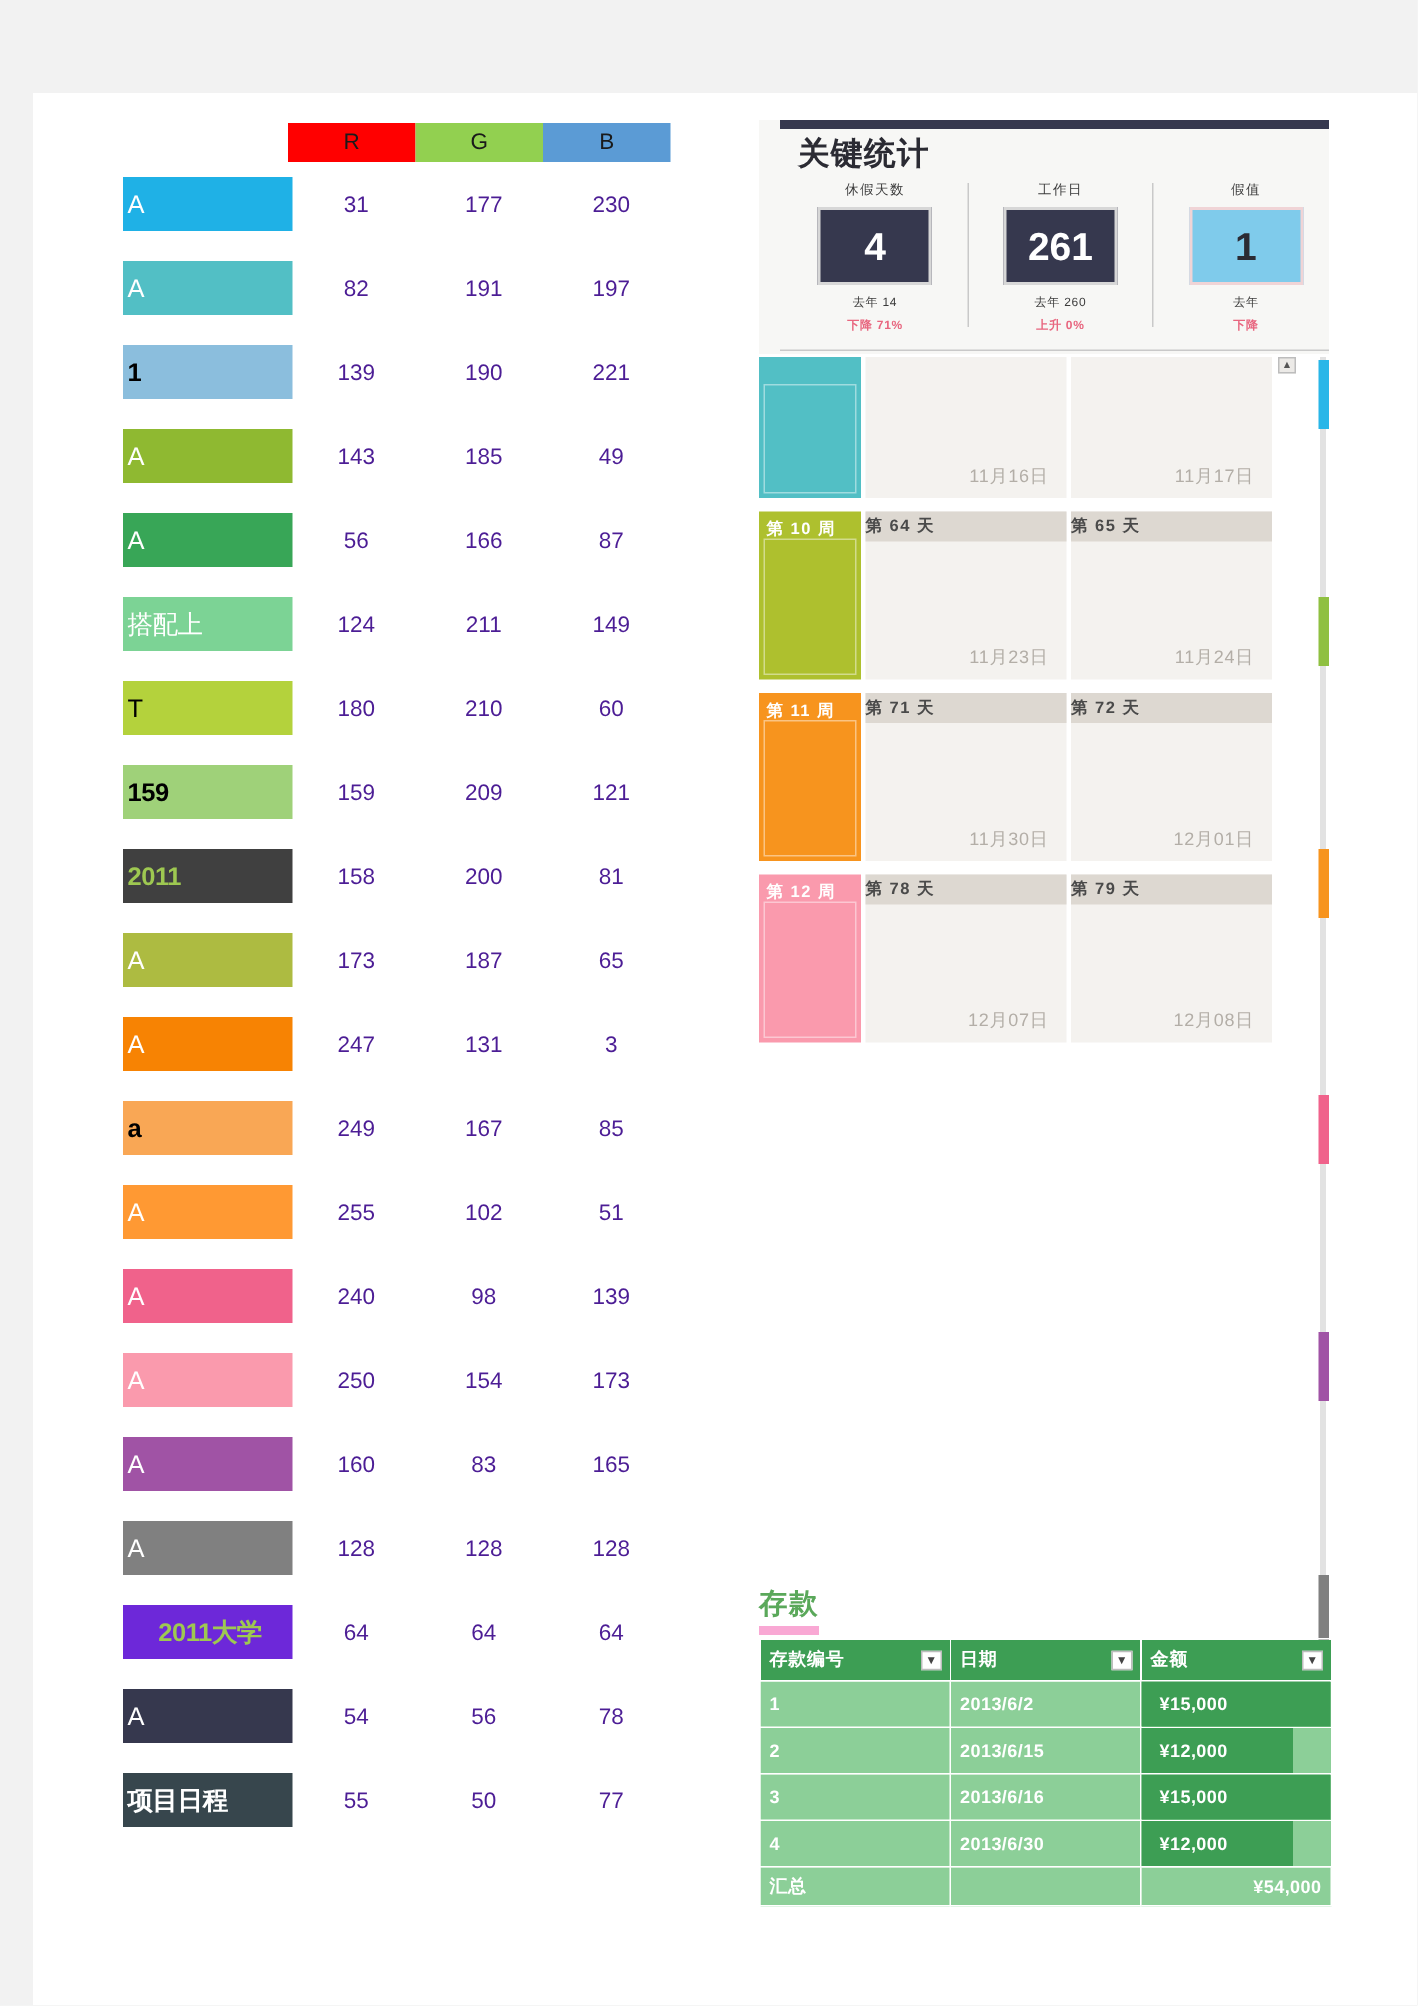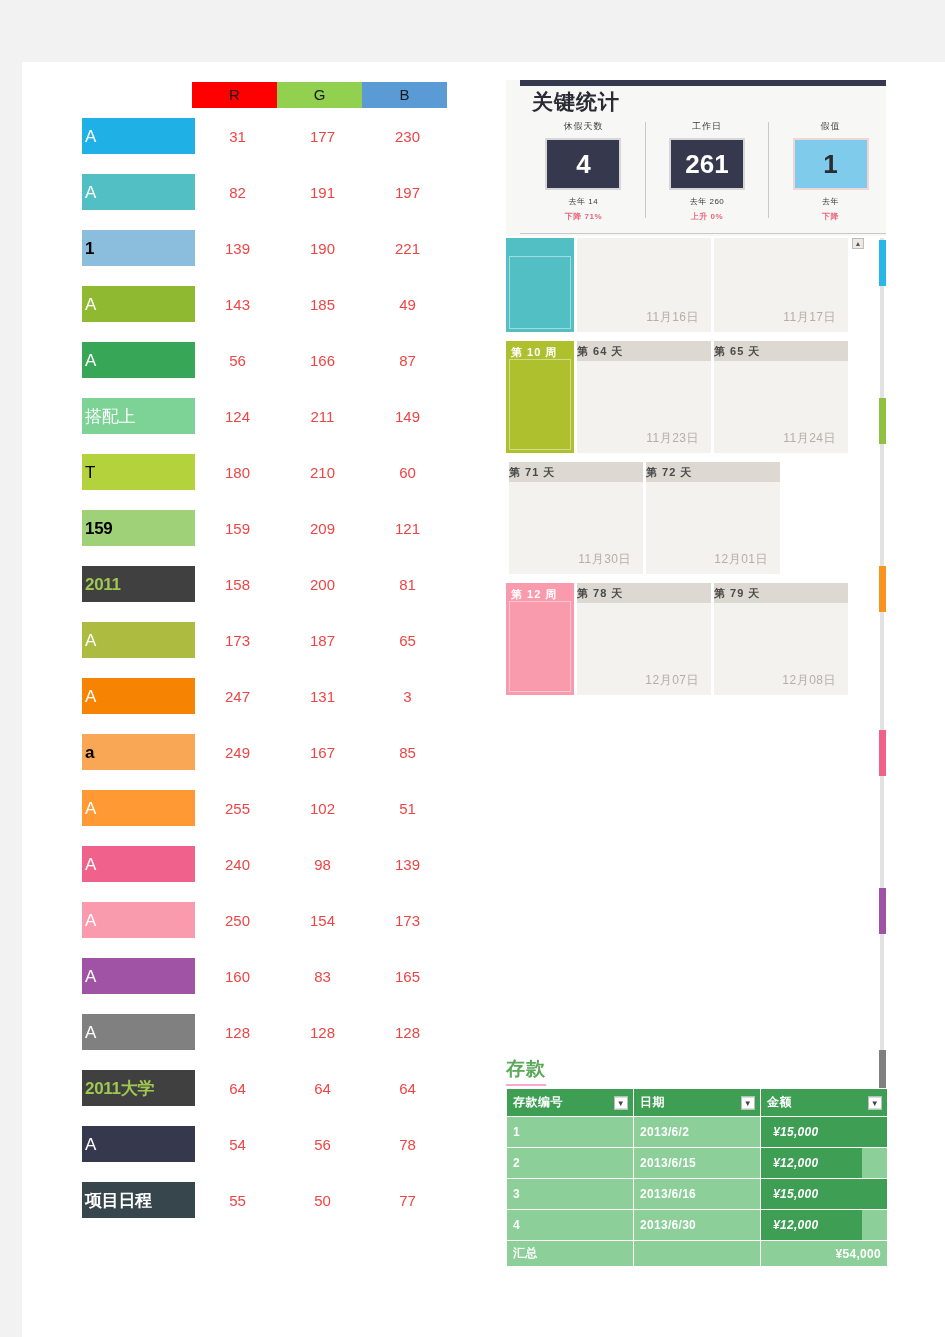--- a/index.html
+++ b/index.html
@@ -61,21 +61,21 @@
   }
   .swatch span {
     font-size: 17px;
     line-height: 19px;
     letter-spacing: -0.3px;
   }
   .ct-val {
     width: 85px;
     text-align: center;
     font-size: 15px;
-    color: #ef4444;
+    color: #4c1d95;
     font-family: "Liberation Sans", sans-serif;
   }
 
   
   #stats-panel {
     position: absolute;
     left: 484px;
     top: 18px;
     width: 380px;
     height: 156px;
@@ -259,21 +259,21 @@
     left: 484px;
     top: 994px;
     width: 382px;
   }
   #dep-title {
     font-size: 19px;
     font-weight: bold;
     color: #5aa85a;
     letter-spacing: 1px;
     padding-bottom: 2px;
-    border-bottom: 2px solid #f9a8d4;
+    border-bottom: 6px solid #f9a8d4;
     display: inline-block;
     margin-bottom: 2px;
   }
   #dep-table {
     border-collapse: collapse;
     width: 382px;
     table-layout: fixed;
   }
   #dep-table th {
     background: #3d9e54;
@@ -308,21 +308,20 @@
     font-weight: bold;
     padding: 4px 6px;
     border: 1px solid #ffffff;
     letter-spacing: 0.3px;
     height: 17px;
   }
   td.amount-cell {
     position: relative;
     padding: 0;
     border: 1px solid #ffffff;
-    font-style: italic;
   }
   .bar {
     position: absolute;
     left: 0; top: 0; bottom: 0;
     background: #3d9e54;
   }
   .amount-text {
     position: relative;
     display: block;
     padding: 4px 6px;
@@ -478,21 +477,21 @@
           </div>
           <div class="ct-row">
             <div class="swatch" style="background: rgb(128, 128, 128);">
               <span style="color: rgb(255, 255, 255);">A</span>
             </div>
             <div class="ct-val">128</div>
             <div class="ct-val">128</div>
             <div class="ct-val">128</div>
           </div>
           <div class="ct-row">
-            <div class="swatch" style="background: #404040;">
+            <div class="swatch" style="background: #6d28d9; justify-content: center;">
               <span style="color: rgb(158, 200, 81); font-weight: bold;">2011大学</span>
             </div>
             <div class="ct-val">64</div>
             <div class="ct-val">64</div>
             <div class="ct-val">64</div>
           </div>
           <div class="ct-row">
             <div class="swatch" style="background: rgb(54, 56, 78);">
               <span style="color: rgb(255, 255, 255);">A</span>
             </div>
@@ -558,20 +557,21 @@
             <div class="day-cell">
               <div class="day-head">第 64 天</div>
               <div class="day-date">11月23日</div>
             </div>
             <div class="day-cell">
               <div class="day-head">第 65 天</div>
               <div class="day-date">11月24日</div>
             </div>
           </div>
           <div class="cal-week">
+            <div class="week-tab" style="background: rgb(247, 148, 30);">第 11 周</div>
             <div class="day-cell">
               <div class="day-head">第 71 天</div>
               <div class="day-date">11月30日</div>
             </div>
             <div class="day-cell">
               <div class="day-head">第 72 天</div>
               <div class="day-date">12月01日</div>
             </div>
           </div>
           <div class="cal-week">

